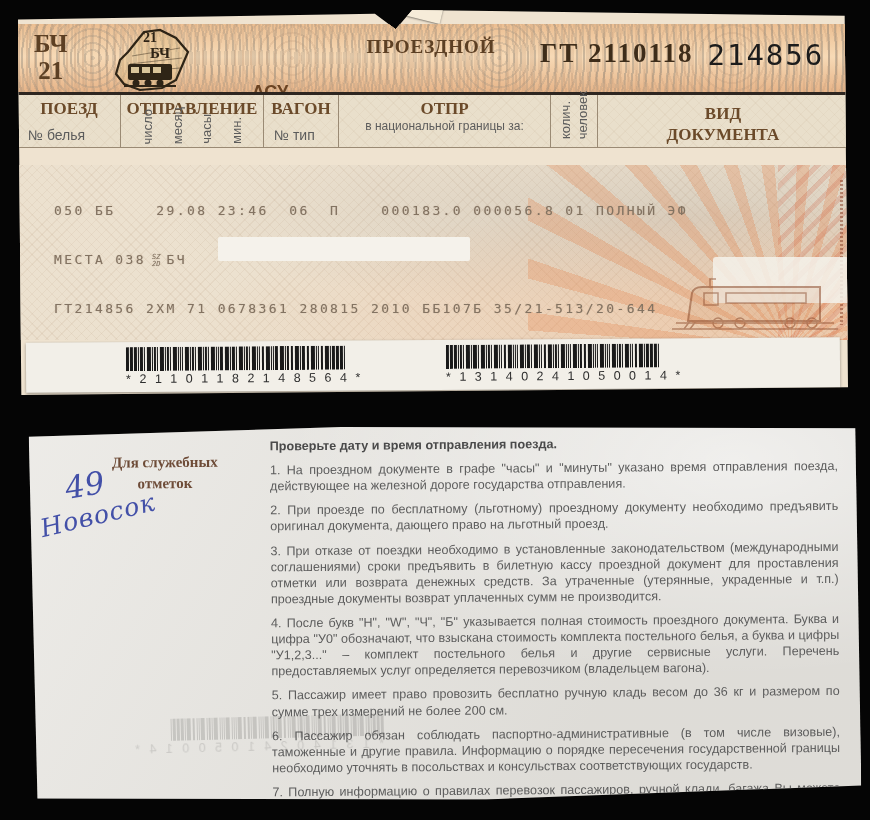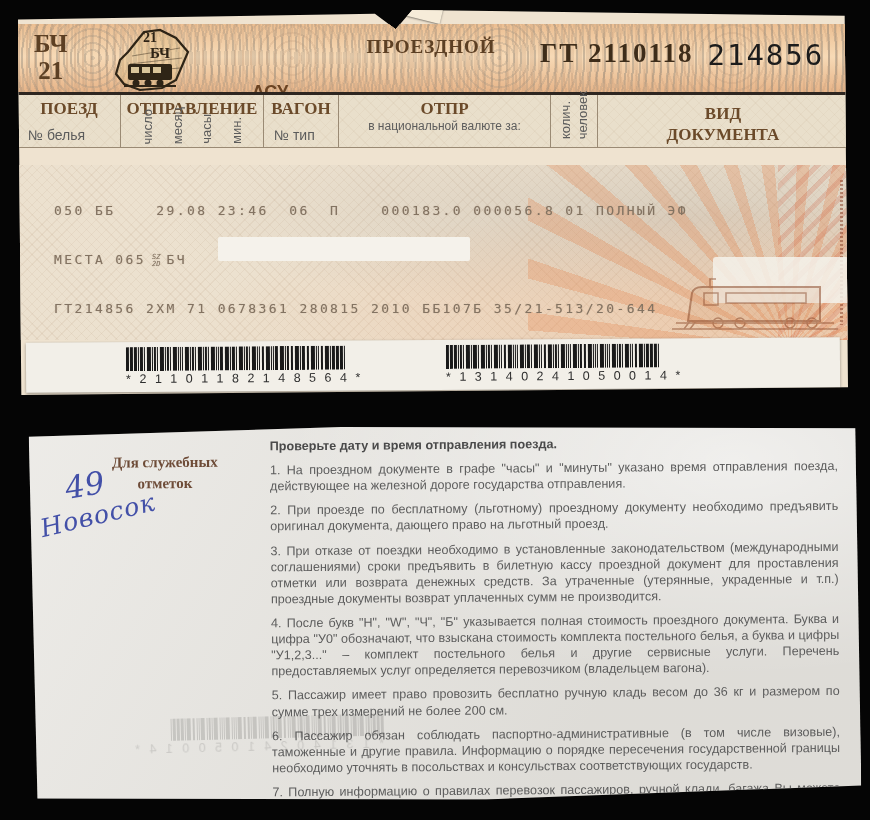--- a/index.html
+++ b/index.html
@@ -168,21 +168,21 @@
           <span class="vtext">часы</span>
           <span class="vtext">мин.</span>
         </div>
       </div>
       <div class="cell" style="width:75px">
         <div class="ct">ВАГОН</div>
         <div class="cs">№ тип</div>
       </div>
       <div class="cell" style="width:212px">
         <div class="ct">ОТПР</div>
-        <div class="price-sub">в национальной валюте за:</div>
+        <div class="price-sub">в национальной границы за:</div>
       </div>
       <div class="cell" style="width:47px">
         <div class="vwrap" style="bottom:8px;justify-content:center;gap:2px">
           <span class="vtext">колич.</span>
           <span class="vtext">человек</span>
         </div>
       </div>
       <div class="cell" style="flex:1">
         <div class="vid">
           <div>ВИД</div>
@@ -205,21 +205,21 @@
         <path d="M20 44 L14 52 M26 44 L20 52" stroke="#8a4a2a" stroke-width="1.5"></path>
         <circle cx="48" cy="46" r="5" fill="none" stroke="#8a4a2a" stroke-width="1.5"></circle>
         <circle cx="70" cy="46" r="5" fill="none" stroke="#8a4a2a" stroke-width="1.5"></circle>
         <circle cx="120" cy="46" r="5" fill="none" stroke="#8a4a2a" stroke-width="1.5"></circle>
         <circle cx="142" cy="46" r="5" fill="none" stroke="#8a4a2a" stroke-width="1.5"></circle>
         <path d="M40 10 L40 2 L46 2" stroke="#8a4a2a" stroke-width="1.5" fill="none"></path>
       </svg>
 
       <div class="matrix">
         <div class="mrow">050 ББ    29.08 23:46  06  П    000183.0 000056.8 01 ПОЛНЫЙ ЭФ</div>
-        <div class="mrow"><span>МЕСТА 065</span><span class="stack"><i>SZ</i><i>2D</i></span><span>БЧ</span></div>
+        <div class="mrow"><span>МЕСТА 038</span><span class="stack"><i>SZ</i><i>2D</i></span><span>БЧ</span></div>
         <div class="mrow">ГТ214856 2ХМ 71 0678361 280815 2010 ББ107Б 35/21-513/20-644</div>
         <div class="mrow">33722498758</div>
         <div class="mrow wide gap"><span>Б-</span><span class="bignum">247</span><span>.</span><span class="bignum">3</span><span> ТЫС.БРБ=ТАР.228.7; КСБ 7.5 В Т.Ч.НДС 1.25 ТЫС.БРБ</span></div>
         <div class="mrow wide">+СЕРВИС 11.1 В Т.Ч.НДС 1.85 ТЫС.БРБ С БЕЛЬЕМ У0 ПРИБЫТИЕ 30.08 В 02:15</div>
         <div class="mrow wide">ВРЕМЯ ОТПР МЕСТНОЕ, ПРИБ - МОСКОВСКОЕ.</div>
       </div>
     </div>
 
     <div class="bstrip">
       <div class="barcode bc-left">

